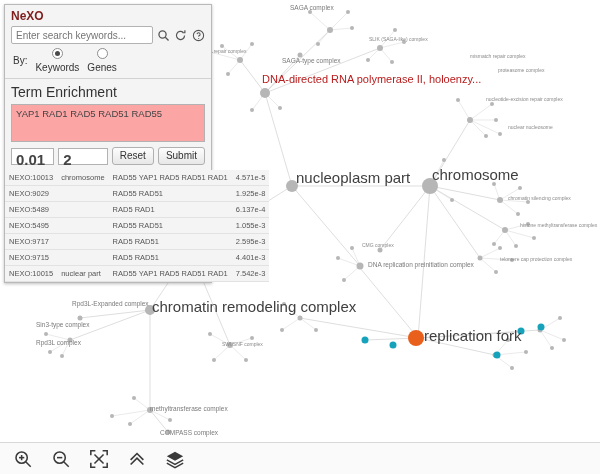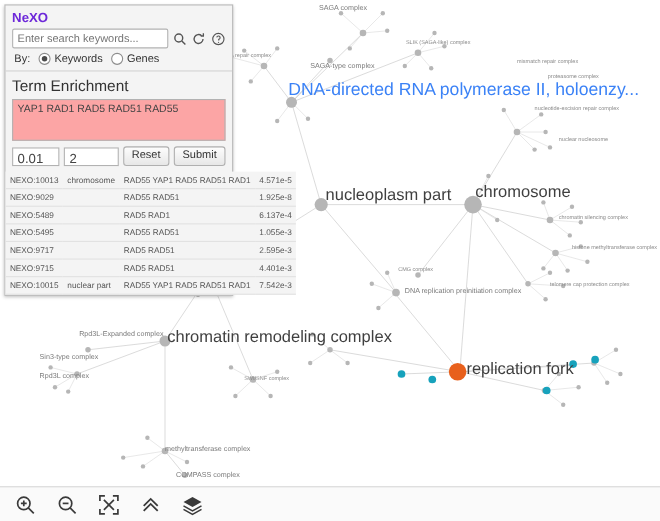--- a/index.html
+++ b/index.html
@@ -28,37 +28,37 @@
 
   .node-label {
     position: absolute;
     white-space: nowrap;
     color: #58595b;
     pointer-events: none;
   }
   .node-label.tiny { font-size: 5px; color: #8a8a8a; }
   .node-label.small { font-size: 6.5px; color: #7a7a7a; }
   .node-label.mid { font-size: 9px; color: #6b6b6b; }
-  .node-label.big { font-size: 16px; color: #3b82f6; }
+  .node-label.big { font-size: 11px; color: #b91c1c; }
   .node-label.huge { font-size: 15px; color: #3f3f3f; }
 
   
   #control-panel {
     position: absolute;
     left: 4px; top: 4px;
     width: 208px;
     background: #f4f4f4;
     border: 1px solid #b9b9b9;
     box-shadow: 0 1px 3px rgba(0,0,0,.25);
     box-sizing: border-box;
   }
   #panel-title {
     font-size: 12px;
     font-weight: bold;
-    color: #6d28d9;
+    color: #7f1d1d;
     padding: 4px 6px 3px 6px;
   }
   .search-row {
     display: flex;
     align-items: flex-start;
     padding: 0 6px 4px 6px;
     gap: 4px;
   }
   #search-input {
     flex: 1 1 auto;
@@ -78,21 +78,21 @@
     cursor: pointer;
   }
   .by-row {
     display: flex;
     align-items: center;
     gap: 8px;
     padding: 0 6px 5px 8px;
     font-size: 10px;
     color: #333;
   }
-  .radio-wrap { display: flex; align-items: center; gap: 3px; }
+  .radio-wrap { display: flex; align-items: center; gap: 3px; flex-direction: column; }
   .radio {
     width: 9px; height: 9px;
     border: 1px solid #8d8d8d;
     border-radius: 50%;
     background: #fff;
     display: inline-block;
     position: relative;
   }
   .radio.checked::after {
     content: "";
@@ -126,24 +126,25 @@
   .param-row {
     display: flex;
     align-items: center;
     gap: 4px;
     padding: 0 6px 5px 6px;
   }
   .param-input {
     height: 17px;
     border: 1px solid #b2b2b2;
     background: #fff;
-    font-size: 12px;
+    font-size: 15px;
     color: #444;
     padding: 2px 4px;
     box-sizing: border-box;
+    font-weight: bold;
   }
   #pvalue-input { width: 62px; }
   #count-input { width: 72px; }
   .btn {
     height: 18px;
     font-size: 10px;
     background: linear-gradient(#fdfdfd,#e7e7e7);
     border: 1px solid #b0b0b0;
     border-radius: 3px;
     color: #333;

